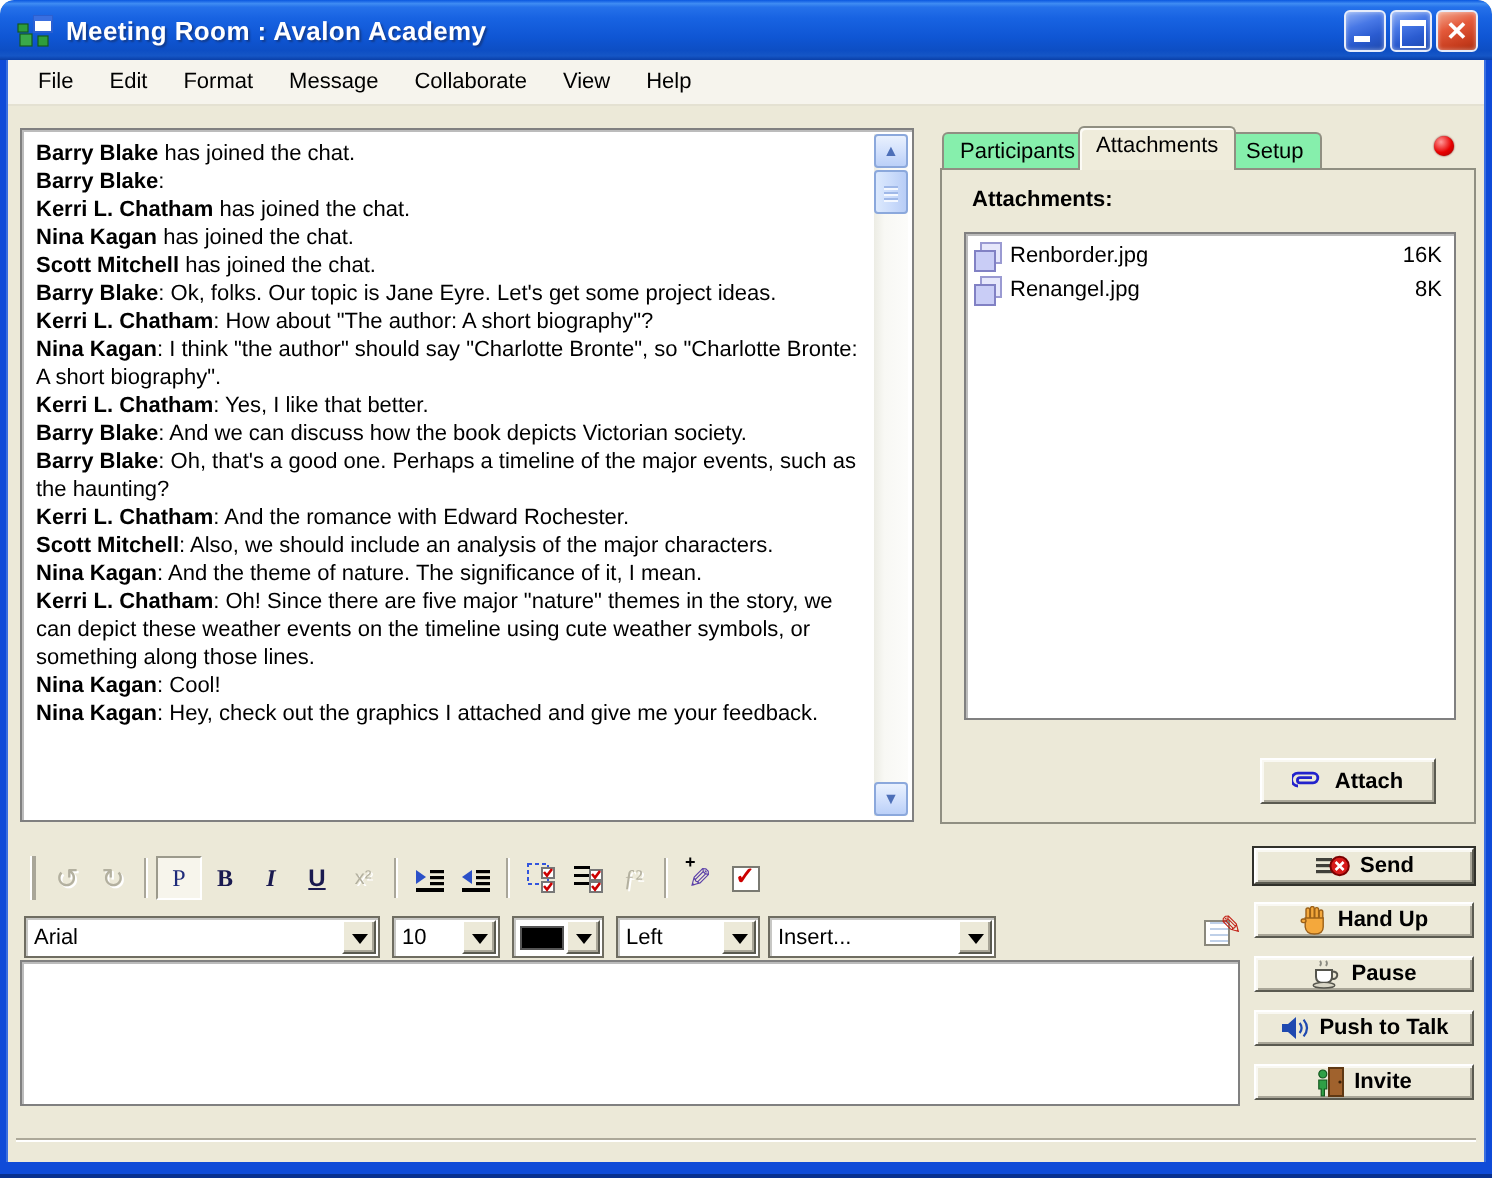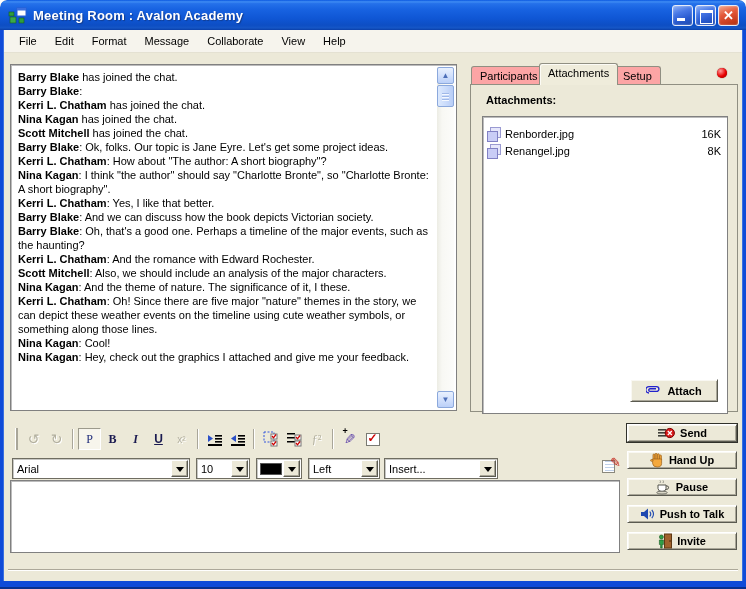--- a/index.html
+++ b/index.html
@@ -42,28 +42,28 @@
   .sb{position:absolute;right:2px;top:2px;bottom:2px;width:17px;background:linear-gradient(90deg,#ECECE4 0%,#F8F8F4 30%,#FCFCFA 100%);}
   .sb-btn{position:absolute;left:0;width:17px;height:17px;border:1px solid #8BA8DC;border-radius:2px;
     background:linear-gradient(180deg,#E9F1FE 0%,#D3E1FC 50%,#BBD0F8 100%);color:#4D6FB8;font-size:8px;line-height:15px;text-align:center;}
   .sb-up{top:0;}
   .sb-down{bottom:0;}
   .sb-thumb{position:absolute;left:0;top:18px;width:17px;height:22px;border:1px solid #8BA8DC;border-radius:2px;
     background:linear-gradient(90deg,#DCE9FD 0%,#CBDCFB 50%,#B8CDF6 100%);}
   .sb-thumb::after{content:"";position:absolute;left:4px;top:7px;width:7px;height:8px;
     background:repeating-linear-gradient(180deg,#9FB8E8 0 1px,#F4F8FF 1px 2px,transparent 2px 3px);}
   
-  .tab{font-size:11px;padding:3px 8px 0 8px;background:#fca5a5;border:1px solid #908F82;border-bottom:none;border-radius:3px 3px 0 0;cursor:default;}
+  .tab{font-size:11px;padding:3px 8px 0 8px;background:#86efac;border:1px solid #908F82;border-bottom:none;border-radius:3px 3px 0 0;cursor:default;}
   .tab.inactive{top:66px;height:18px;}
   .tab.active{top:63px;height:22px;z-index:3;background:#EFECDB;box-shadow:inset 1px 1px 0 #FCFBF5;}
   .panel-box{left:470px;top:84px;width:268px;height:328px;border:1px solid #908F82;background:#ECE9D8;z-index:1;}
   .red-dot{left:717px;top:68px;width:10px;height:10px;border-radius:50%;
     background:radial-gradient(circle at 35% 30%,#FF9A9A 0%,#E80000 55%,#9E0000 100%);box-shadow:0 0 1px #700;}
   .attach-heading{left:486px;top:94px;font-size:11px;font-weight:bold;}
-  .listbox{left:482px;top:116px;width:246px;height:298px;padding:8px 2px;}
+  .listbox{left:482px;top:116px;width:246px;height:244px;padding:2px 2px;}
   .file-row{display:flex;align-items:center;font-size:11px;height:17px;padding:0 4px 0 2px;}
   .file-name{flex:1;margin-left:4px;}
   .note-icon{position:relative;width:14px;height:14px;display:inline-block;}
   .note-icon::before{content:"";position:absolute;left:3px;top:0;width:9px;height:9px;background:#E6E7FB;border:1px solid #9A9AD2;}
   .note-icon::after{content:"";position:absolute;left:0;top:4px;width:9px;height:9px;background:#C9CDF6;border:1px solid #8181C4;}
   
   .cbtn{background:#ECE9D8;border:1px solid;border-color:#FFFFFF #5A5A50 #5A5A50 #FFFFFF;
     box-shadow:inset 1px 1px 0 #F9F8F2,inset -1px -1px 0 #A9A698;
     font-size:11px;color:#000;display:flex;align-items:center;justify-content:center;gap:5px;cursor:default;font-weight:bold;}
   .cbtn.default{box-shadow:inset 1px 1px 0 #F9F8F2,inset -1px -1px 0 #A9A698,0 0 0 1px #31312B;}
@@ -142,21 +142,21 @@
         <div class="msg"><b>Nina Kagan</b><span> has joined the chat.</span></div>
         <div class="msg"><b>Scott Mitchell</b><span> has joined the chat.</span></div>
         <div class="msg"><b>Barry Blake</b><span>: Ok, folks. Our topic is Jane Eyre. Let's get some project ideas.</span></div>
         <div class="msg"><b>Kerri L. Chatham</b><span>: How about "The author: A short biography"?</span></div>
         <div class="msg"><b>Nina Kagan</b><span>: I think "the author" should say "Charlotte Bronte", so "Charlotte Bronte: A short biography".</span></div>
         <div class="msg"><b>Kerri L. Chatham</b><span>: Yes, I like that better.</span></div>
         <div class="msg"><b>Barry Blake</b><span>: And we can discuss how the book depicts Victorian society.</span></div>
         <div class="msg"><b>Barry Blake</b><span>: Oh, that's a good one. Perhaps a timeline of the major events, such as the haunting?</span></div>
         <div class="msg"><b>Kerri L. Chatham</b><span>: And the romance with Edward Rochester.</span></div>
         <div class="msg"><b>Scott Mitchell</b><span>: Also, we should include an analysis of the major characters.</span></div>
-        <div class="msg"><b>Nina Kagan</b><span>: And the theme of nature. The significance of it, I these.</span></div>
+        <div class="msg"><b>Nina Kagan</b><span>: And the theme of nature. The significance of it, I mean.</span></div>
         <div class="msg"><b>Kerri L. Chatham</b><span>: Oh! Since there are five major "nature" themes in the story, we can depict these weather events on the timeline using cute weather symbols, or something along those lines.</span></div>
         <div class="msg"><b>Nina Kagan</b><span>: Cool!</span></div>
         <div class="msg"><b>Nina Kagan</b><span>: Hey, check out the graphics I attached and give me your feedback.</span></div>
       </div>
     <div class="sb">
       <div class="sb-btn sb-up">▲</div>
       <div class="sb-thumb"></div>
       <div class="sb-btn sb-down">▼</div>
     </div>
   </div>

